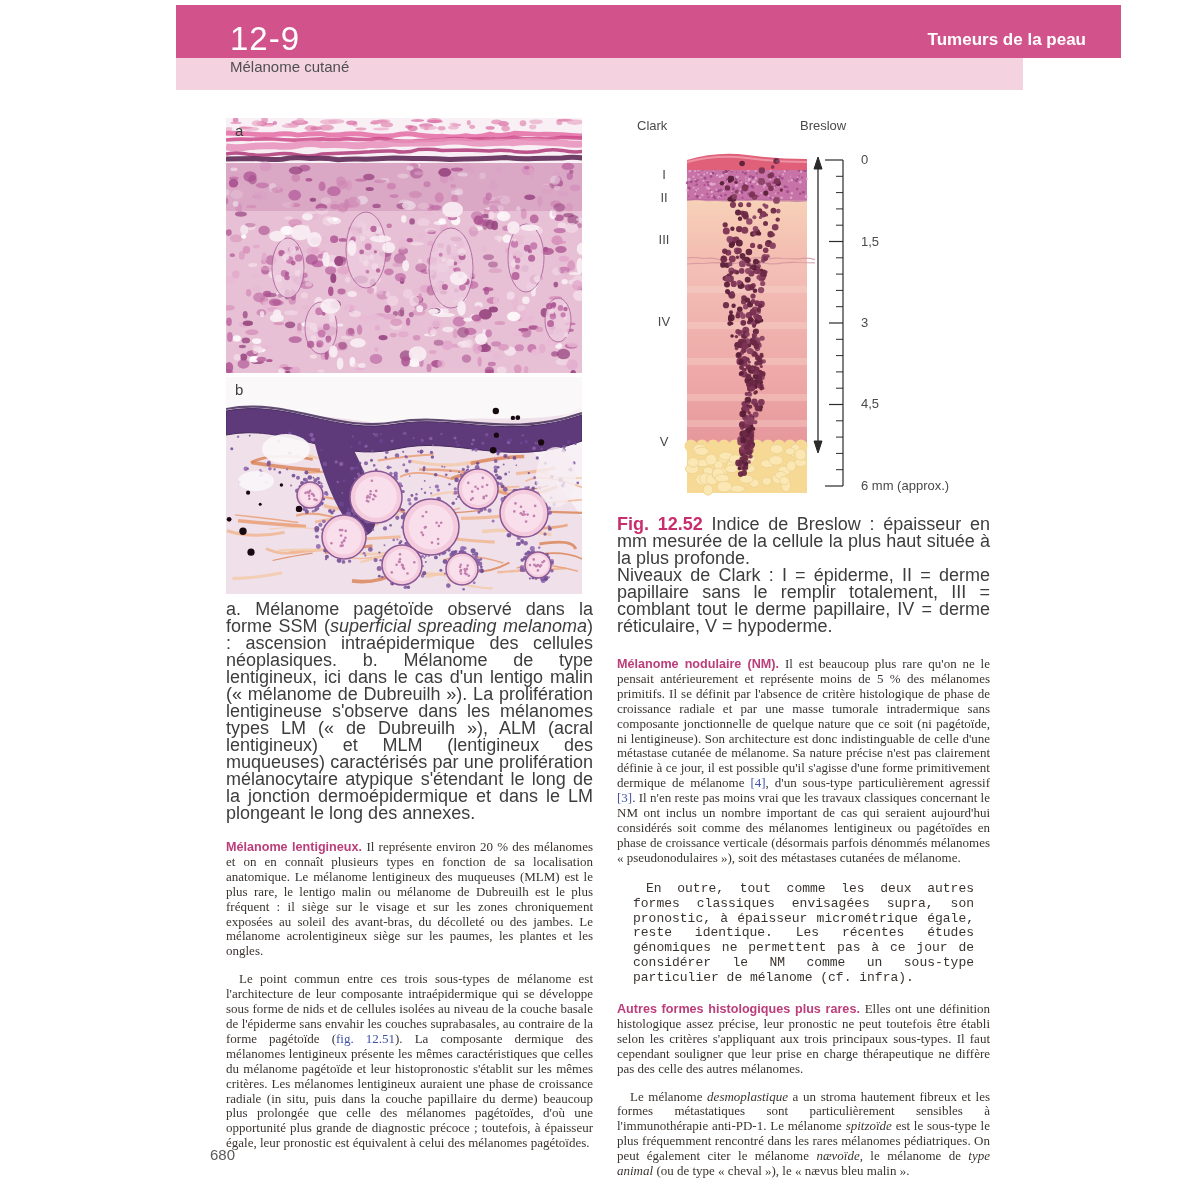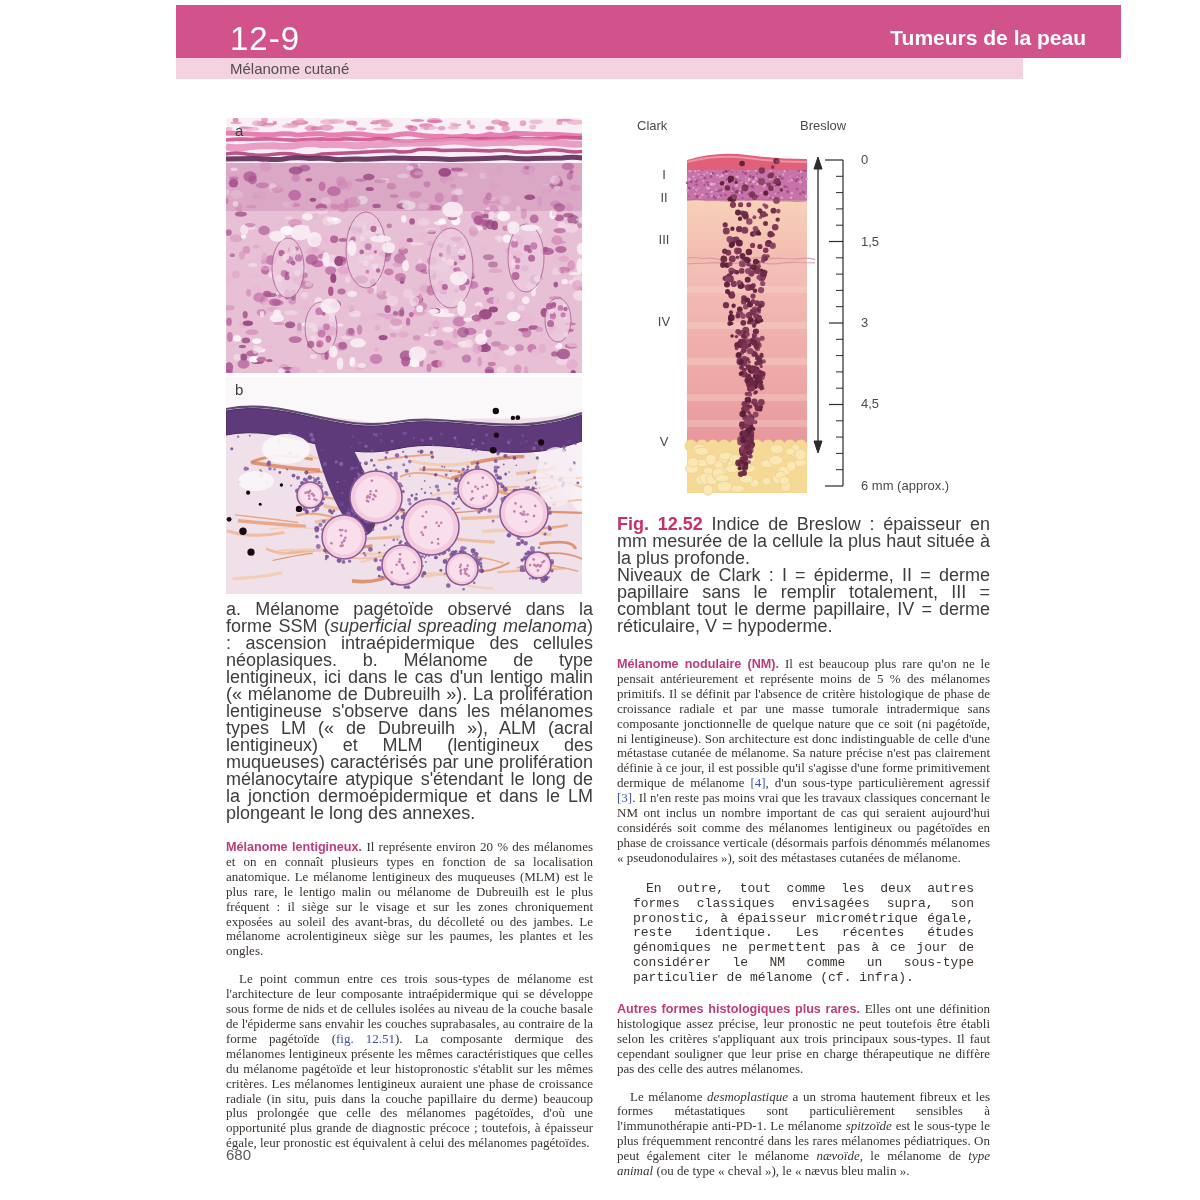--- a/index.html
+++ b/index.html
@@ -5,24 +5,24 @@
   html,body{margin:0;padding:0;}
   body{width:1200px;height:1200px;background:#ffffff;position:relative;
        font-family:"Liberation Serif",serif;}
   .page{position:absolute;inset:0;background:#fff;overflow:hidden;}
 
   
   .band-dark{position:absolute;left:176px;top:5px;width:945px;height:53px;background:#d2538c;
              display:flex;justify-content:space-between;align-items:flex-end;}
   .chapter{color:#fff;font-family:"Liberation Sans",sans-serif;font-weight:400;font-size:33px;
            line-height:1;padding:0 0 3px 54px;letter-spacing:1px;}
-  .band-title{color:#fff;font-family:"Liberation Sans",sans-serif;font-weight:700;font-size:21px;
+  .band-title{color:#fff;font-family:"Liberation Sans",sans-serif;font-weight:700;font-size:17px;
               padding:0 35px 8px 0;}
-  .band-light{position:absolute;left:176px;top:58px;width:847px;height:21px;background:#f4d2e0;
-              display:flex;align-items:center;}
+  .band-light{position:absolute;left:176px;top:58px;width:847px;height:32px;background:#f4d2e0;
+              display:flex;align-items:flex-start;}
   .subtitle{color:#4f4f4f;font-family:"Liberation Sans",sans-serif;font-size:15px;padding-left:54px;}
 
   
   .col-left{position:absolute;left:226px;top:118px;width:367px;}
   .col-right{position:absolute;left:617px;top:110px;width:373px;}
 
   figure{margin:0;padding:0;}
   .histo{display:block;}
 
   .body-text{font-size:13px;line-height:14.9px;color:#3a3430;text-align:justify;}
@@ -32,21 +32,21 @@
   .indent{text-indent:13px;}
 
   .run-fig{color:#c72e6e;font-weight:700;}
   .run-lead{font-family:"Liberation Sans",sans-serif;font-weight:700;color:#bb3d7a;font-size:12.6px;}
   .run-i{font-style:italic;}
   .run-link{color:#3f51a5;}
 
   .mt7{margin-top:7px;} .mt4{margin-top:4px;}
   .mt20{margin-top:4px;} .mt22{margin-top:22px;} .mt24{margin-top:18px;}
 
-  .pagenum{position:absolute;left:226px;top:1146px;font-family:"Liberation Sans",sans-serif;
+  .pagenum{position:absolute;left:210px;top:1146px;font-family:"Liberation Sans",sans-serif;
            font-size:15px;color:#595959;}
 
   svg text{font-family:"Liberation Sans",sans-serif;}
   .diag-label{font-size:13px;fill:#4a4a4a;}
   .fig-letter{font-size:15px;fill:#3f3f3f;font-family:"Liberation Sans",sans-serif;}
 </style>
 </head>
 <body>
 
 <div class="page">

